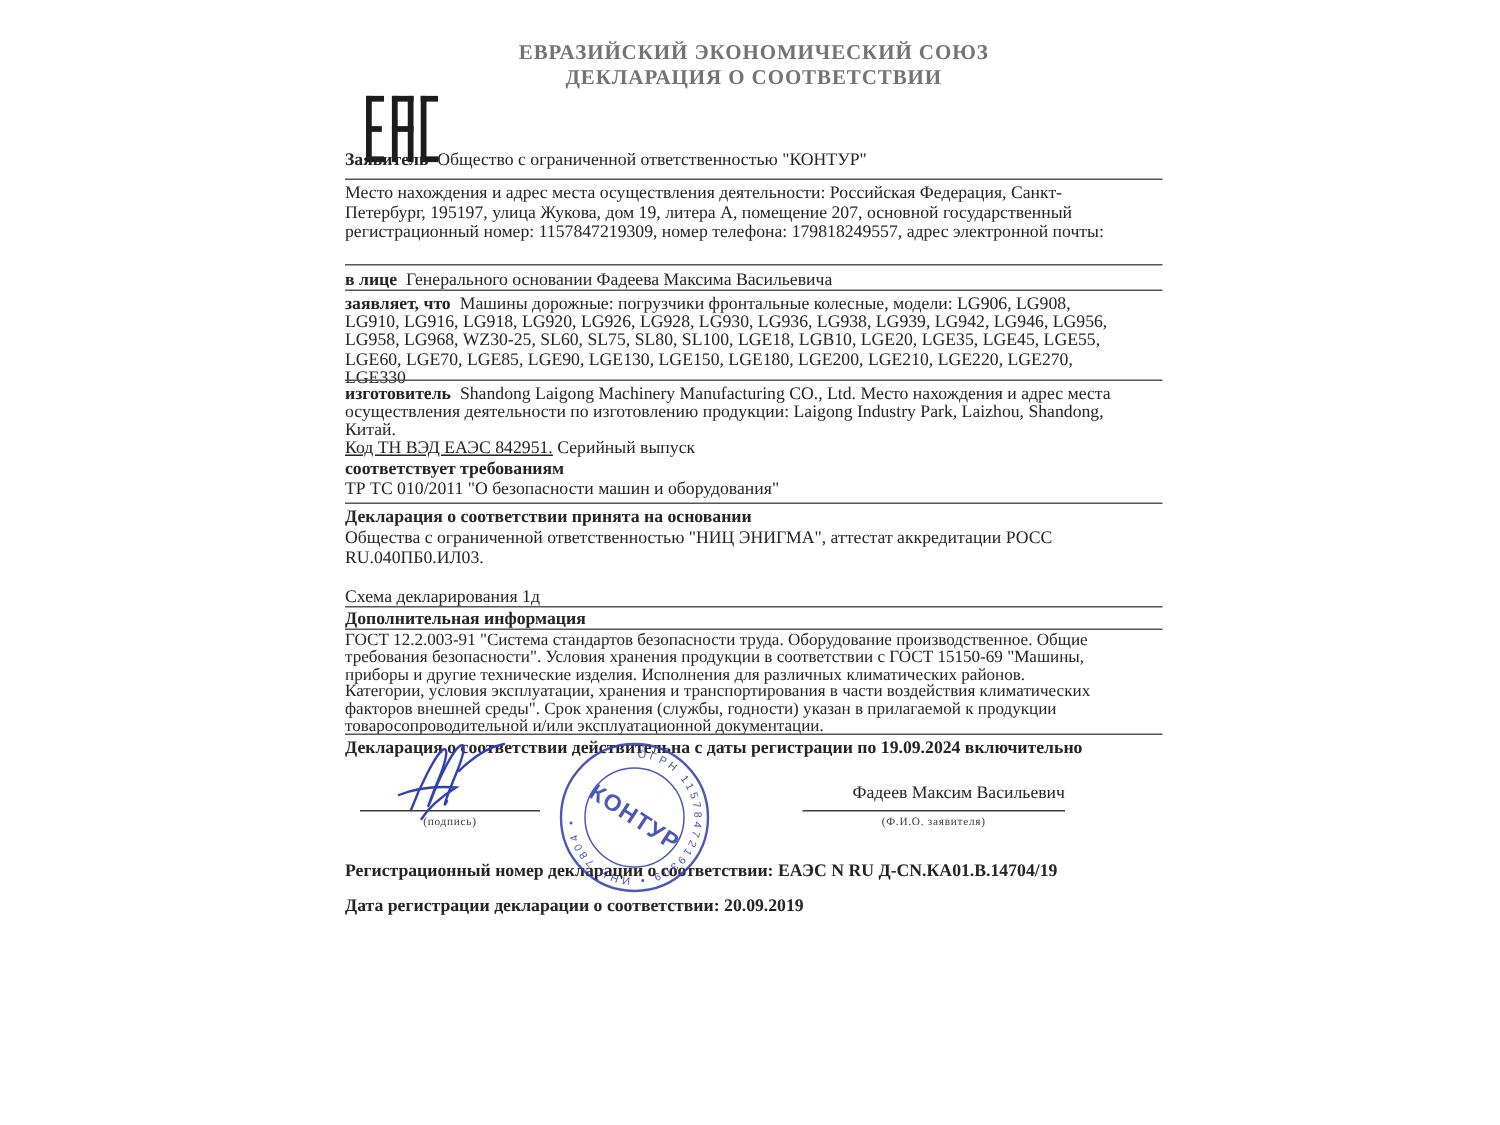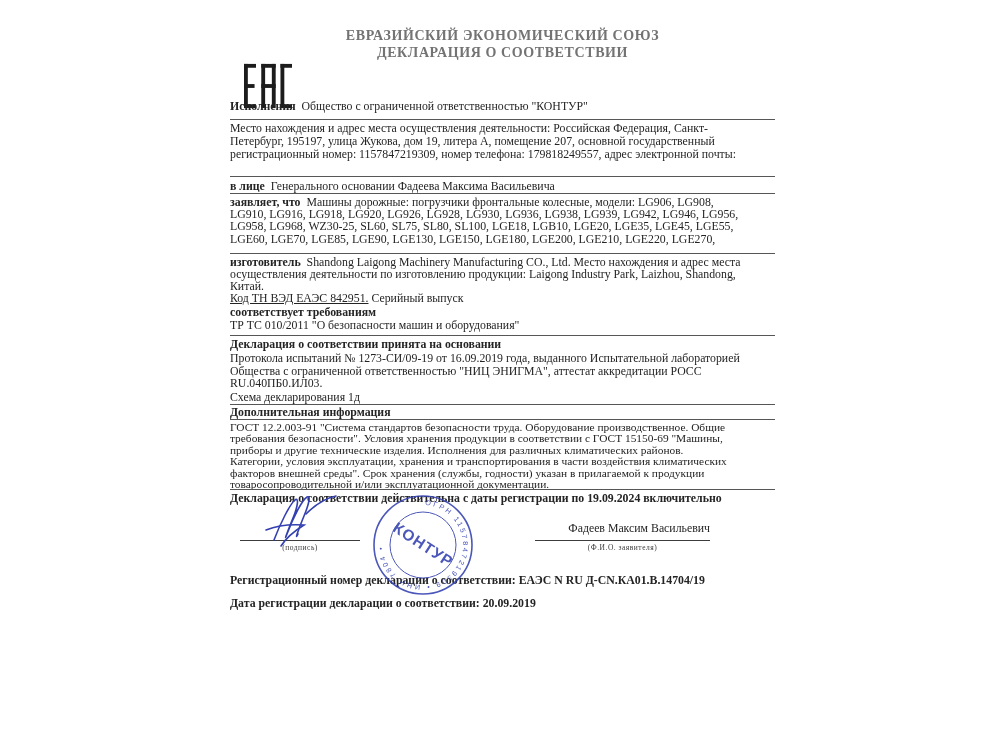--- a/index.html
+++ b/index.html
@@ -42,21 +42,21 @@
           <rect x="36" y="0" width="30" height="8"></rect>
             <rect x="36" y="42" width="30" height="8"></rect>
           <rect x="76" y="0" width="8" height="92"></rect>
             <rect x="76" y="0" width="24" height="8"></rect>
           <rect x="76" y="84" width="24" height="8"></rect>
         </g>
       </svg>
     </div>
 
     <div class="abs ln" style="top:100px;">
-      <b class="lead">Исполнения</b>
+      <b class="lead">Заявитель</b>
       <span>Общество с ограниченной ответственностью "КОНТУР"</span>
     </div>
     <div class="rule" style="top:119px;"></div>
 
     <div class="abs para" style="top:122px;">
       <div class="ln" style="line-height:13px;">Место нахождения и адрес места осуществления деятельности: Российская Федерация, Санкт-</div>
       <div class="ln" style="line-height:13px;">Петербург, 195197, улица Жукова, дом 19, литера А, помещение 207, основной государственный</div>
       <div class="ln" style="line-height:13px;">регистрационный номер: 1157847219309, номер телефона: 179818249557, адрес электронной почты:</div>
     </div>
     <div class="rule" style="top:176px;"></div>
@@ -68,20 +68,21 @@
     <div class="rule" style="top:193px;"></div>
 
     <div class="abs para" style="top:196px;">
       <div class="ln">
         <b class="lead">заявляет, что</b>
         <span>Машины дорожные: погрузчики фронтальные колесные, модели: LG906, LG908,</span>
       </div>
       <div class="ln">LG910, LG916, LG918, LG920, LG926, LG928, LG930, LG936, LG938, LG939, LG942, LG946, LG956,</div>
       <div class="ln">LG958, LG968, WZ30-25, SL60, SL75, SL80, SL100, LGE18, LGB10, LGE20, LGE35, LGE45, LGE55,</div>
       <div class="ln">LGE60, LGE70, LGE85, LGE90, LGE130, LGE150, LGE180, LGE200, LGE210, LGE220, LGE270,</div>
+      <div class="ln">LGE330</div>
     </div>
     <div class="rule" style="top:253px;"></div>
 
     <div class="abs para" style="top:256px;">
       <div class="ln">
         <b class="lead">изготовитель</b>
         <span>Shandong Laigong Machinery Manufacturing CO., Ltd. Место нахождения и адрес места</span>
       </div>
       <div class="ln">осуществления деятельности по изготовлению продукции: Laigong Industry Park, Laizhou, Shandong,</div>
       <div class="ln">Китай.</div>
@@ -91,21 +92,20 @@
       <span class="u">Код ТН ВЭД ЕАЭС 842951.</span>
       <span>Серийный выпуск</span>
     </div>
 
     <div class="abs ln bold" style="top:306px;">соответствует требованиям</div>
     <div class="abs ln" style="top:319px;">ТР ТС 010/2011 "О безопасности машин и оборудования"</div>
     <div class="rule" style="top:335px;"></div>
 
     <div class="abs ln bold" style="top:338px;">Декларация о соответствии принята на основании</div>
     <div class="abs para" style="top:352px;">
-      <div class="ln" style="line-height:12.6px;">Протокола испытаний № 1273-СИ/09-19 от 16.09.2019 года, выданного Испытательной лабораторией</div>
       <div class="ln" style="line-height:12.6px;">Общества с ограниченной ответственностью "НИЦ ЭНИГМА", аттестат аккредитации РОСС</div>
       <div class="ln" style="line-height:12.6px;">RU.040ПБ0.ИЛ03.</div>
     </div>
     <div class="abs ln" style="top:391px;">Схема декларирования 1д</div>
     <div class="rule" style="top:404px;"></div>
 
     <div class="abs ln bold" style="top:406px;">Дополнительная информация</div>
     <div class="rule" style="top:419px;"></div>
     <div class="abs para" style="top:422px;">
       <div class="ln" style="font-size:11.4px;line-height:11.4px;">ГОСТ 12.2.003-91 "Система стандартов безопасности труда. Оборудование производственное. Общие</div>

